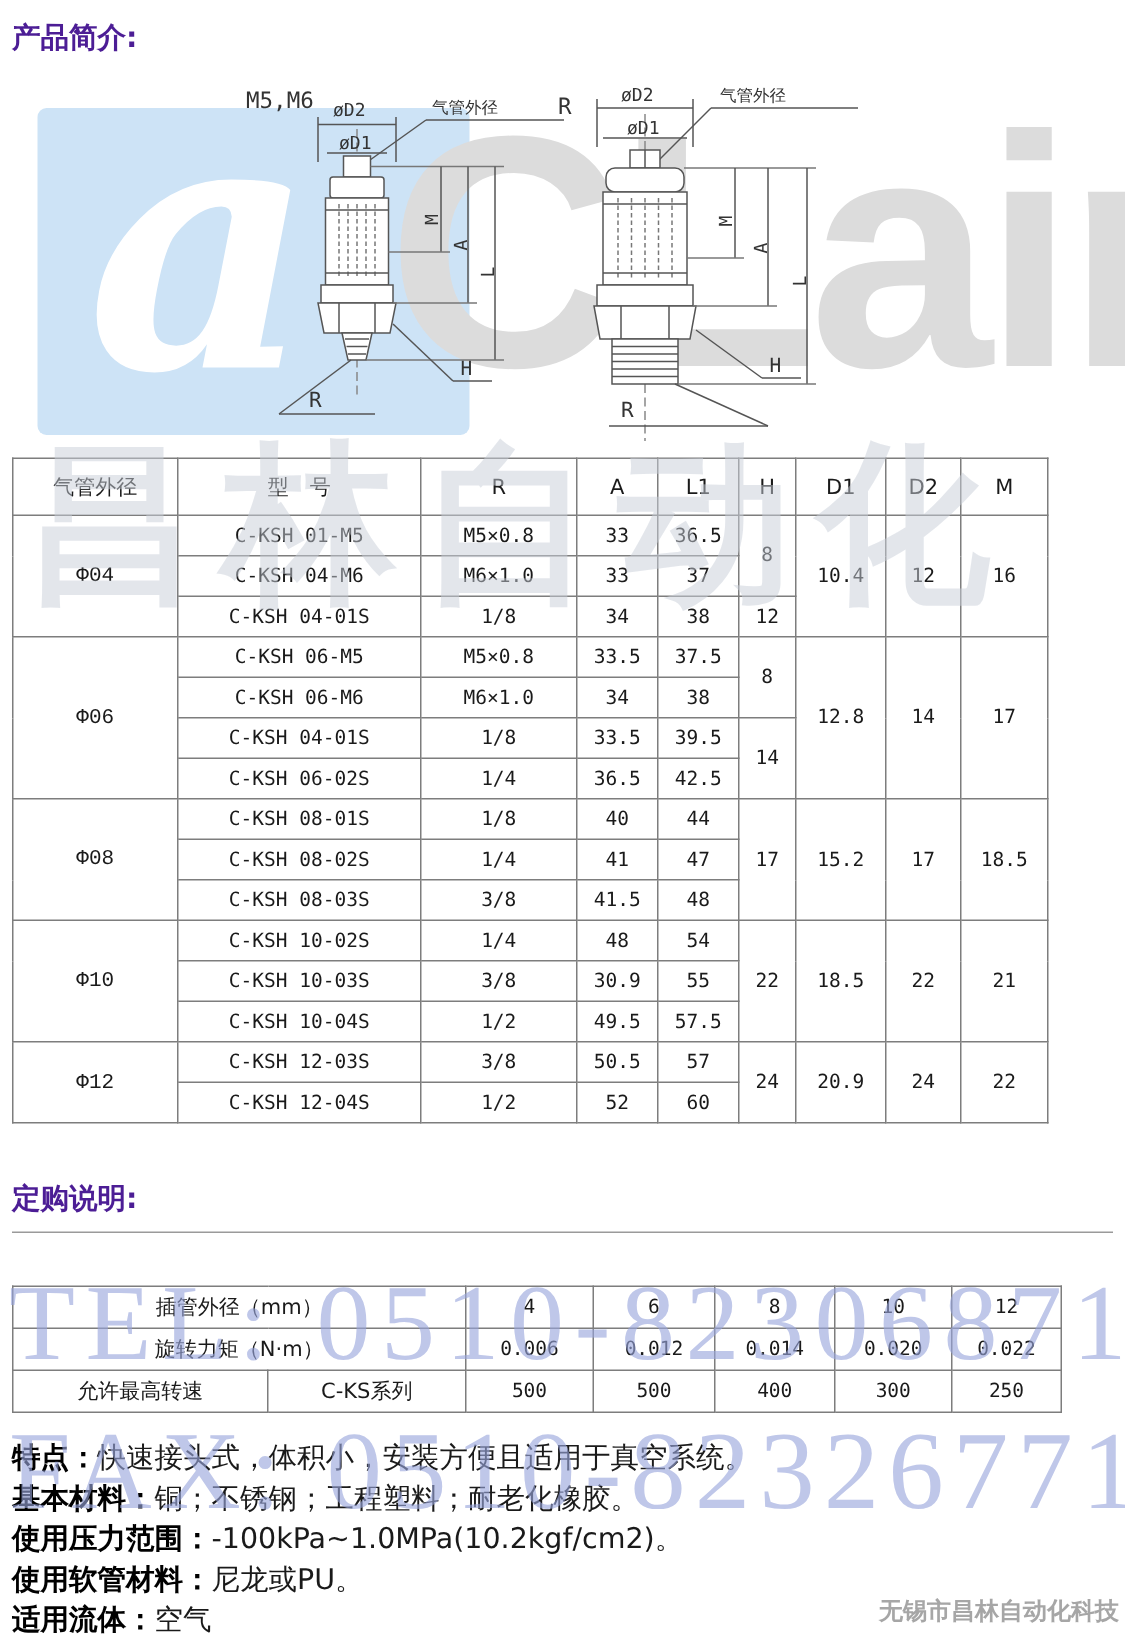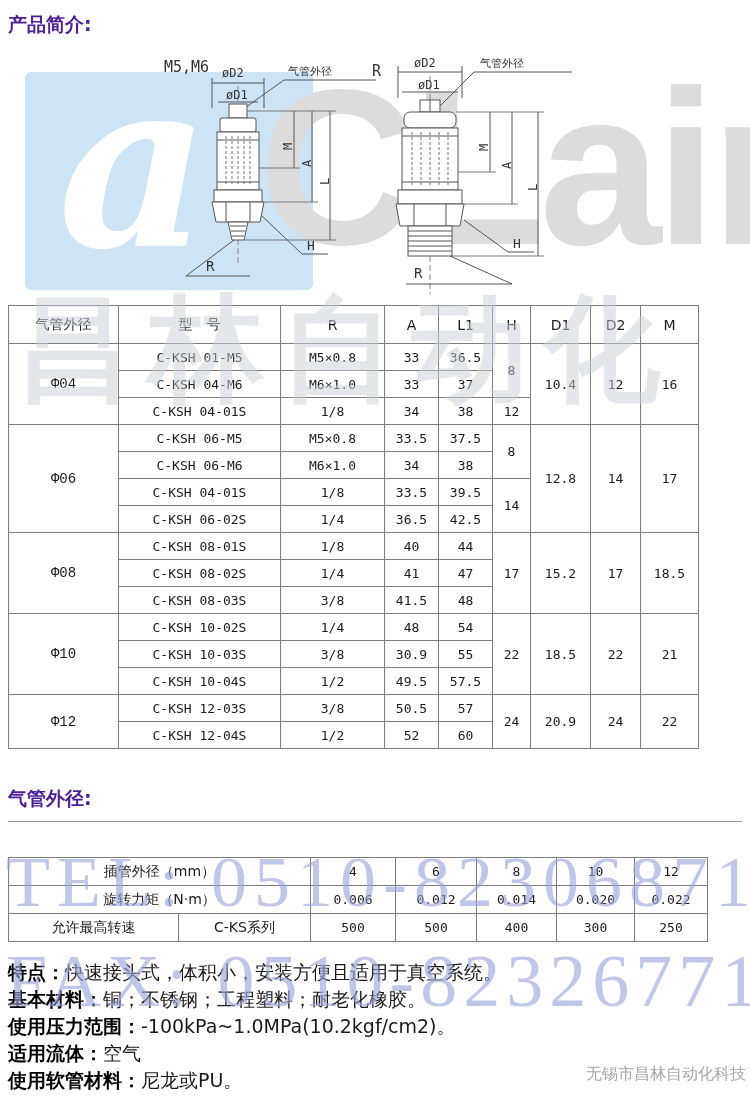--- a/index.html
+++ b/index.html
@@ -30,21 +30,21 @@
   .wm-fax{left:6px;top:944px;font-family:"Liberation Serif",serif;font-size:74px;line-height:1;
         color:var(--phone-watermark-blue);opacity:.62;letter-spacing:6px;z-index:3;}
   
   .h-title{position:absolute;left:8px;font-size:19px;font-weight:bold;color:#4c1d95;z-index:2;}
   .t1{top:12px;}
   .t2{top:786px;}
   .rule{position:absolute;left:8px;top:821px;width:734px;border-top:1px solid #9a9a9a;z-index:1;}
   .features{position:absolute;left:8px;top:962px;z-index:2;font-size:19px;}
   .feature-line{height:27px;line-height:21px;}
   .feature-line b{color:#000;}
-  .company{position:absolute;left:586px;top:1064px;font-size:16px;font-weight:normal;
+  .company{position:absolute;left:586px;top:1064px;font-size:16px;font-weight:bold;
         color:var(--company-gray);z-index:2;}
   
   table{border-collapse:collapse;table-layout:fixed;background:transparent;z-index:1;}
   td{border:1px solid var(--table-border-gray);text-align:center;vertical-align:middle;
      padding:0;color:var(--text-black);overflow:hidden;}
   .spec-table{position:absolute;left:8px;top:305px;width:690px;}
   .spec-table td{font-family:"DejaVu Sans Mono",monospace;font-size:13px;height:26px;}
   .spec-table td.cjk{font-family:Liberation Mono, monospace;font-size:14px;}
   .spec-table tr.head td{height:37px;font-family:"DejaVu Sans",sans-serif;font-size:14px;}
   .order-table{position:absolute;left:8px;top:857px;width:699px;}
@@ -317,21 +317,21 @@
         </tr>
         <tr>
           <td>C-KSH 12-04S</td>
           <td>1/2</td>
           <td>52</td>
           <td>60</td>
         </tr>
       </tbody>
   </table>
 
-  <div class="h-title t2">气管外径:</div>
+  <div class="h-title t2">定购说明:</div>
   <div class="rule"></div>
 
   <table class="order-table">
     <colgroup>
       <col style="width:170px">
         <col style="width:132px">
         <col style="width:85px">
       <col style="width:81px">
         <col style="width:80px">
         <col style="width:78px">
@@ -370,21 +370,21 @@
     <div class="feature-line">
       <b>特点：</b><span>快速接头式，体积小，安装方便且适用于真空系统。</span>
     </div>
     <div class="feature-line">
       <b>基本材料：</b><span>铜；不锈钢；工程塑料；耐老化橡胶。</span>
     </div>
     <div class="feature-line">
       <b>使用压力范围：</b><span>-100kPa~1.0MPa(10.2kgf/cm2)。</span>
     </div>
     <div class="feature-line">
+      <b>使用软管材料：</b><span>尼龙或PU。</span>
+    </div>
+    <div class="feature-line">
       <b>适用流体：</b><span>空气</span>
-    </div>
-    <div class="feature-line">
-      <b>使用软管材料：</b><span>尼龙或PU。</span>
     </div>
   </div>
 
   <div class="company">无锡市昌林自动化科技</div>
 </div>
 
 </body></html>

